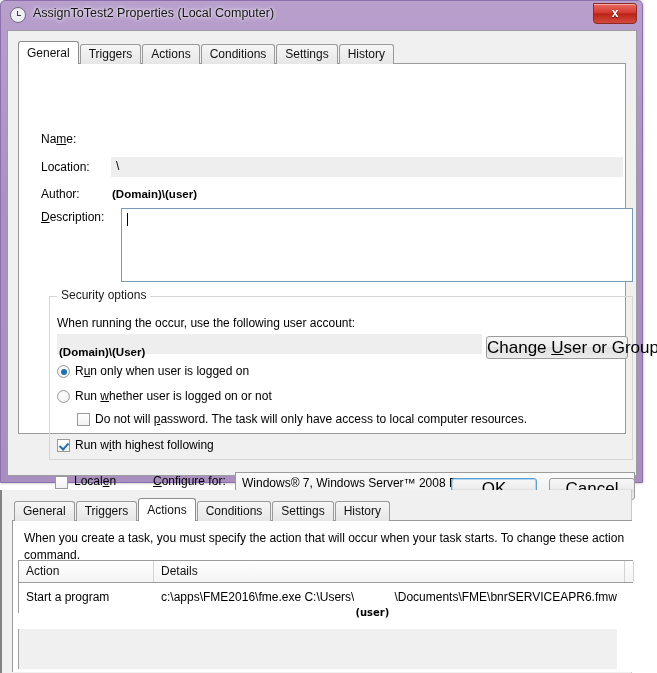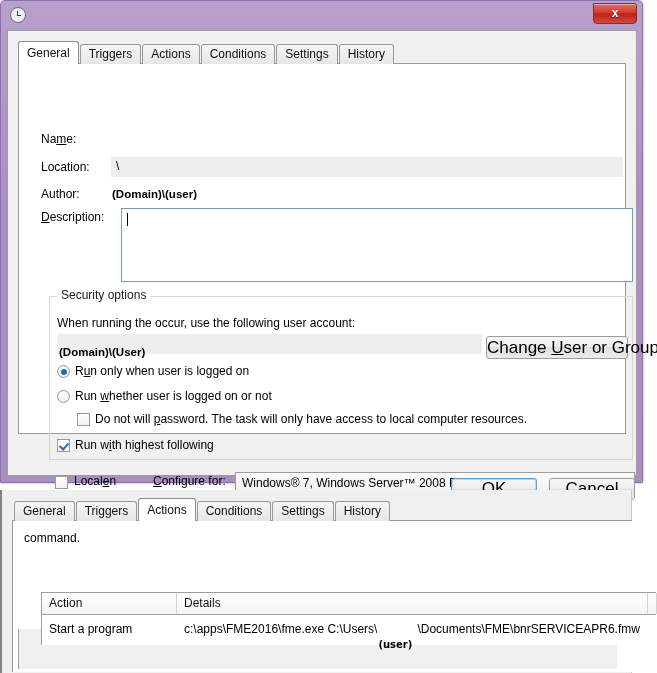--- a/index.html
+++ b/index.html
@@ -343,27 +343,26 @@
   #actions-desc-line1 {
     display: block;
     white-space: nowrap;
     overflow: hidden;
     width: 608px;
   }
   #actions-desc-line2 { display: block; }
 
   #actions-table {
     position: absolute;
-    left: 16px; top: 102px;
+    left: 16px; top: 70px;
     width: 615px;
     border-top: 1px solid #9e9e9e;
     border-left: 1px solid #9e9e9e;
     box-sizing: border-box;
     background: #0f172a;
-    margin-left: 23px;
   }
   #actions-header {
     position: relative;
     height: 21px;
     background: linear-gradient(to bottom, #ffffff 0%, #f4f4f4 100%);
     border-bottom: 1px solid #9e9e9e;
   }
   #actions-header .hcell {
     position: absolute;
     top: 0;
@@ -431,20 +430,21 @@
 
   .u { text-decoration: underline; }
 </style>
 </head>
 <body>
 
 <div id="props-window">
 
   <div id="titlebar">
     <div id="title-icon"></div>
+    <div id="title-text">AssignToTest2 Properties (Local Computer)</div>
     <div id="close-button">x</div>
   </div>
 
   <div id="props-client">
 
     <div class="tabstrip">
       <div class="tab selected">General</div>
       <div class="tab">Triggers</div>
       <div class="tab">Actions</div>
       <div class="tab">Conditions</div>
@@ -515,20 +515,21 @@
     <div class="tab">Triggers</div>
     <div class="tab selected">Actions</div>
     <div class="tab">Conditions</div>
     <div class="tab">Settings</div>
     <div class="tab">History</div>
   </div>
 
   <div class="tabpage" id="actions-tabpage"></div>
 
   <div id="actions-desc">
+    <span id="actions-desc-line1">When you create a task, you must specify the action that will occur when your task starts.  To change these action</span>
     <span id="actions-desc-line2">command.</span>
   </div>
 
   <div id="actions-body-fill"></div>
 
   <div id="actions-table">
     <div id="actions-header">
       <div class="hcell hc-action">Action</div>
       <div class="hcell hc-details">Details</div>
       <div class="hcell hc-spacer"></div>

